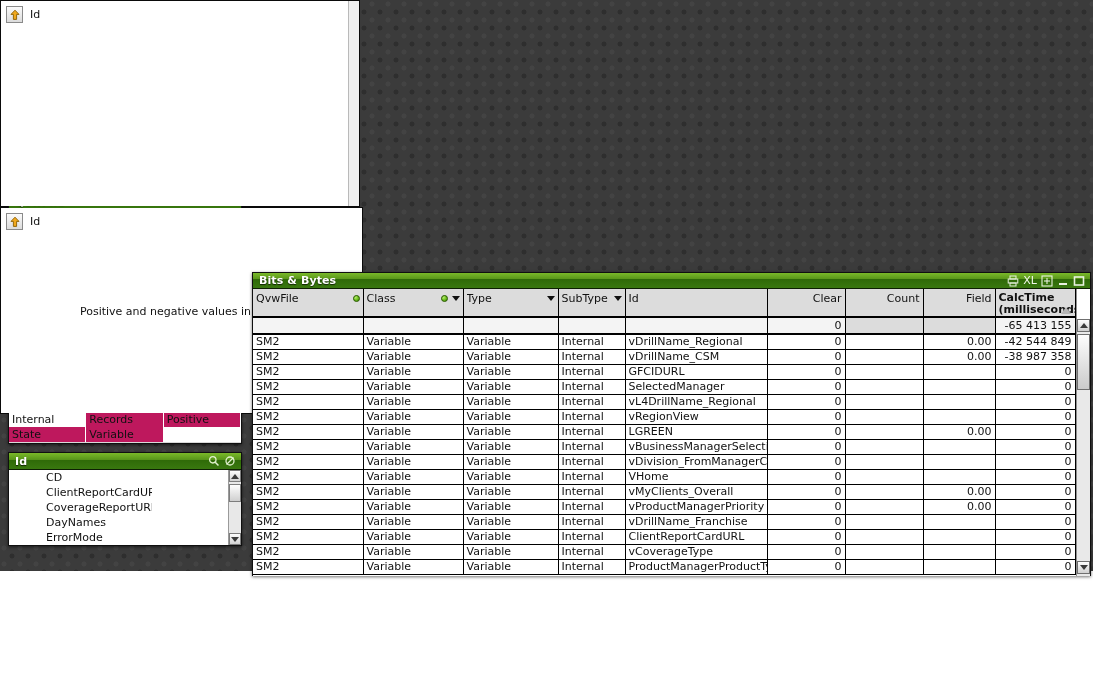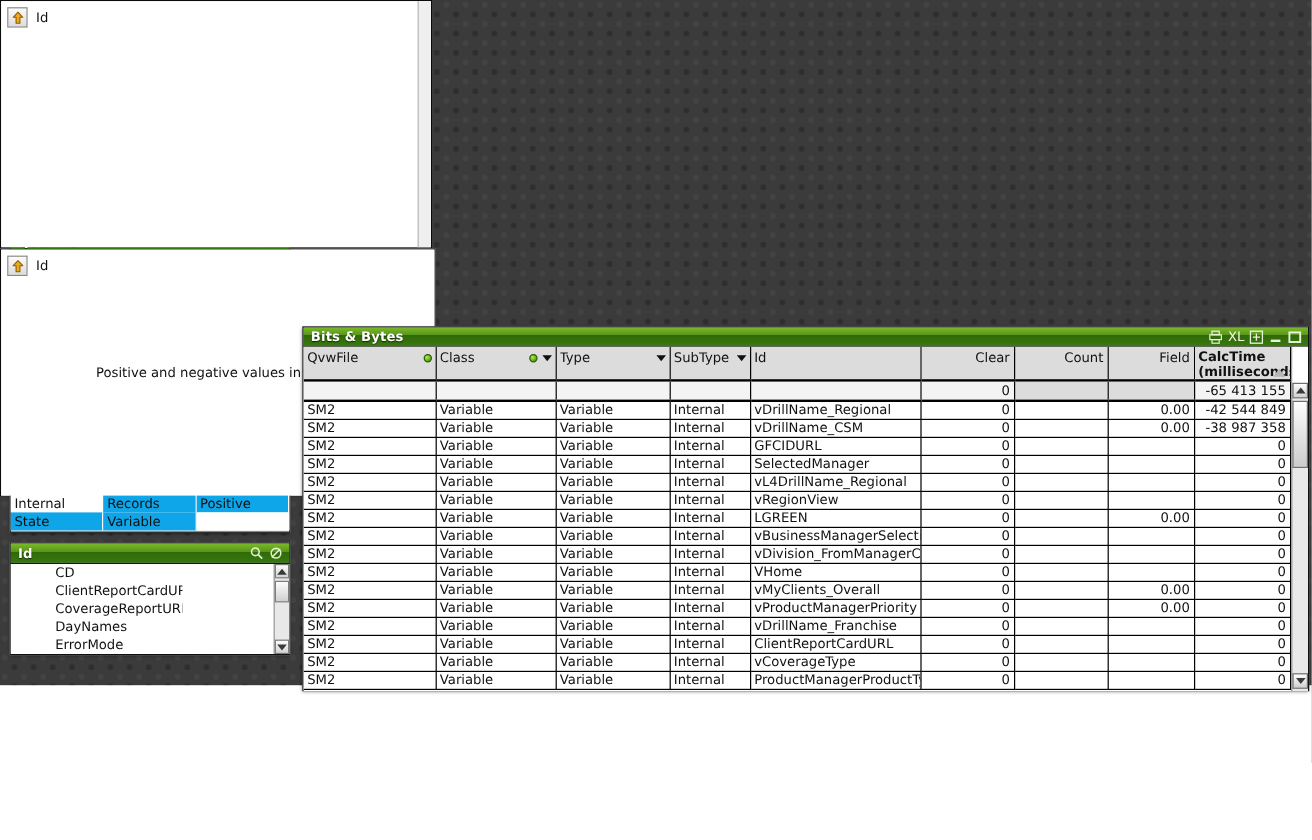--- a/index.html
+++ b/index.html
@@ -119,21 +119,21 @@
   #btn-clear { left: 38px; width: 158px; }
   #btn-next { left: 200px; width: 34px; }
 
   
   .lb-body { background: #ffffff; }
   .lb-grid { display: flex; flex-wrap: wrap; align-content: flex-start; }
   .lb-cell {
     font-size: 11px; color: #111; height: 15px; line-height: 15px;
     padding-left: 3px; white-space: nowrap; overflow: hidden;
     border-right: 1px solid #ffffff;
-    background: #0ea5e9;
+    background: #be185d;
   }
   .lb-cell.sel { background: #7bc23c; color: #000; }
   .lb-cell.alt { background: #ffffff; }
   .lb-cell.empty { background: #ffffff; }
 
   #lb-qvwfile { left: 8px; top: 192px; width: 234px; height: 64px; }
   #lb-qvwfile .lb-cell { width: 100%; border-right: none; }
 
   #lb-class { left: 8px; top: 264px; width: 234px; height: 50px; }
   #lb-class .lb-cell { width: 50%; }

